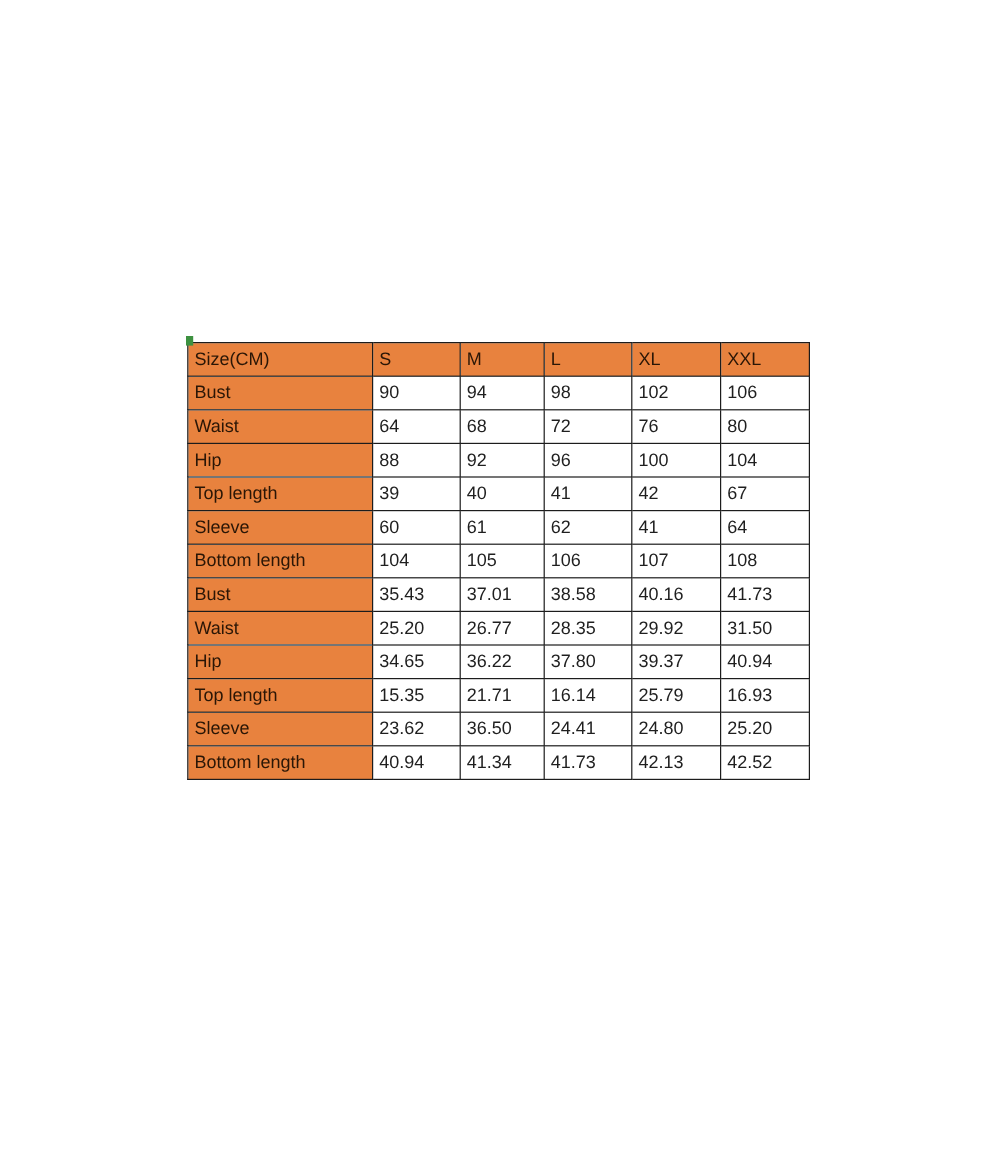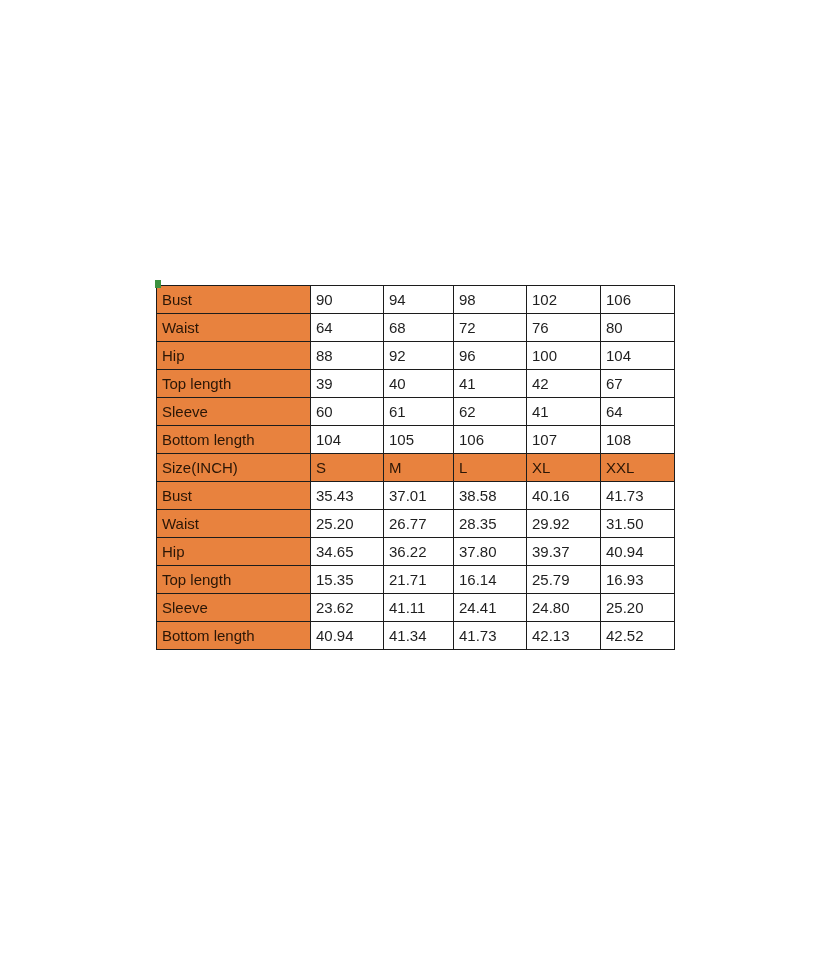--- a/index.html
+++ b/index.html
@@ -66,20 +66,28 @@
       <colgroup>
         <col class="c-label">
           <col class="c-s">
           <col class="c-m">
           <col class="c-l">
           <col class="c-xl">
           <col class="c-xxl">
       </colgroup>
       <tbody id="table-body">
           <tr>
+            <td class="orange">Size(CM)</td>
+            <td class="orange">S</td>
+            <td class="orange">M</td>
+            <td class="orange">L</td>
+            <td class="orange">XL</td>
+            <td class="orange">XXL</td>
+          </tr>
+          <tr>
             <td class="orange">Bust</td>
             <td>90</td>
             <td>94</td>
             <td>98</td>
             <td>102</td>
             <td>106</td>
           </tr>
           <tr>
             <td class="orange">Waist</td>
             <td>64</td>
@@ -114,28 +122,20 @@
           </tr>
           <tr>
             <td class="orange">Bottom length</td>
             <td>104</td>
             <td>105</td>
             <td>106</td>
             <td>107</td>
             <td>108</td>
           </tr>
           <tr>
-            <td class="orange">Size(INCH)</td>
-            <td class="orange">S</td>
-            <td class="orange">M</td>
-            <td class="orange">L</td>
-            <td class="orange">XL</td>
-            <td class="orange">XXL</td>
-          </tr>
-          <tr>
             <td class="orange">Bust</td>
             <td>35.43</td>
             <td>37.01</td>
             <td>38.58</td>
             <td>40.16</td>
             <td>41.73</td>
           </tr>
           <tr>
             <td class="orange">Waist</td>
             <td>25.20</td>
@@ -156,21 +156,21 @@
             <td class="orange">Top length</td>
             <td>15.35</td>
             <td>21.71</td>
             <td>16.14</td>
             <td>25.79</td>
             <td>16.93</td>
           </tr>
           <tr>
             <td class="orange">Sleeve</td>
             <td>23.62</td>
-            <td>41.11</td>
+            <td>36.50</td>
             <td>24.41</td>
             <td>24.80</td>
             <td>25.20</td>
           </tr>
           <tr>
             <td class="orange">Bottom length</td>
             <td>40.94</td>
             <td>41.34</td>
             <td>41.73</td>
             <td>42.13</td>

